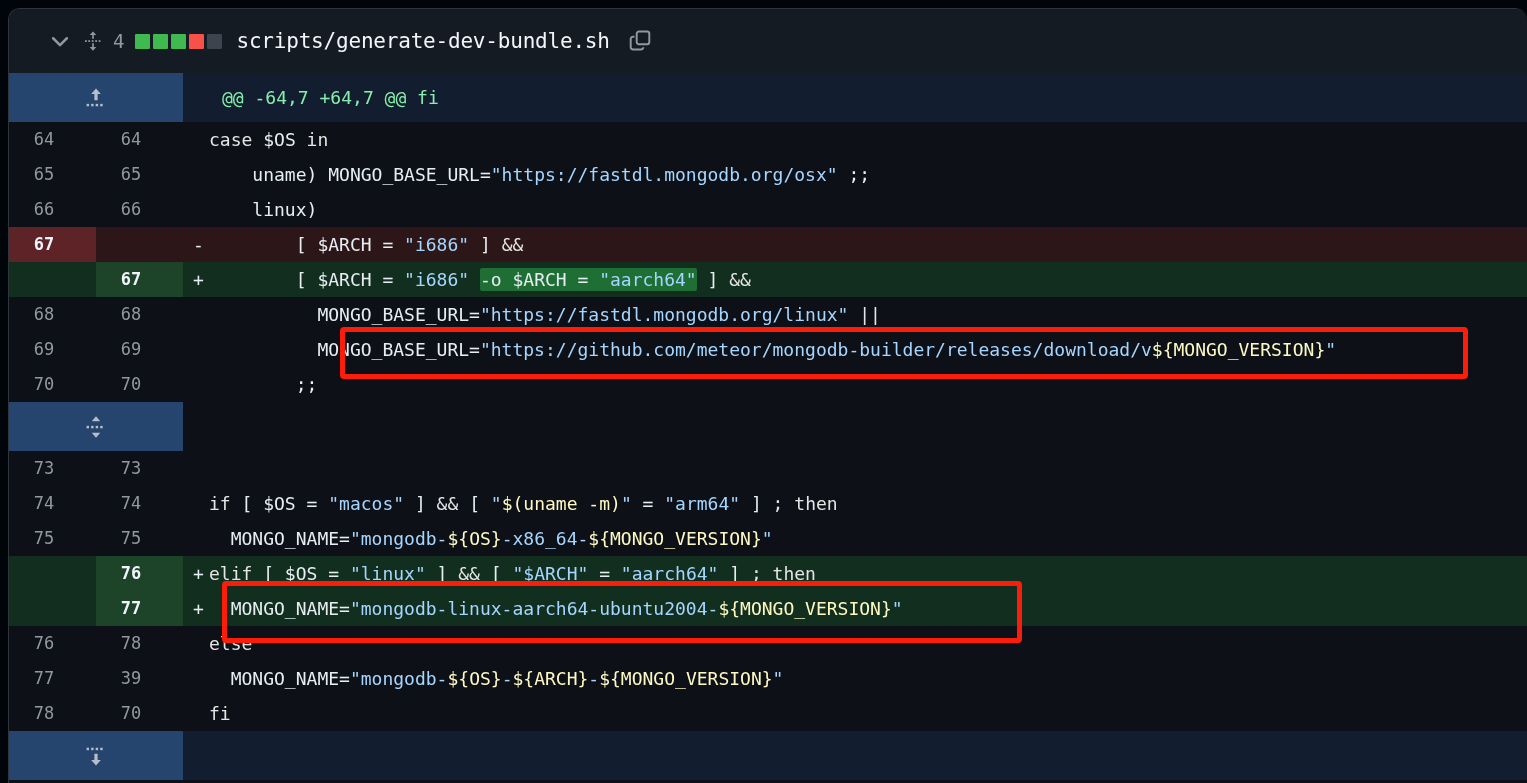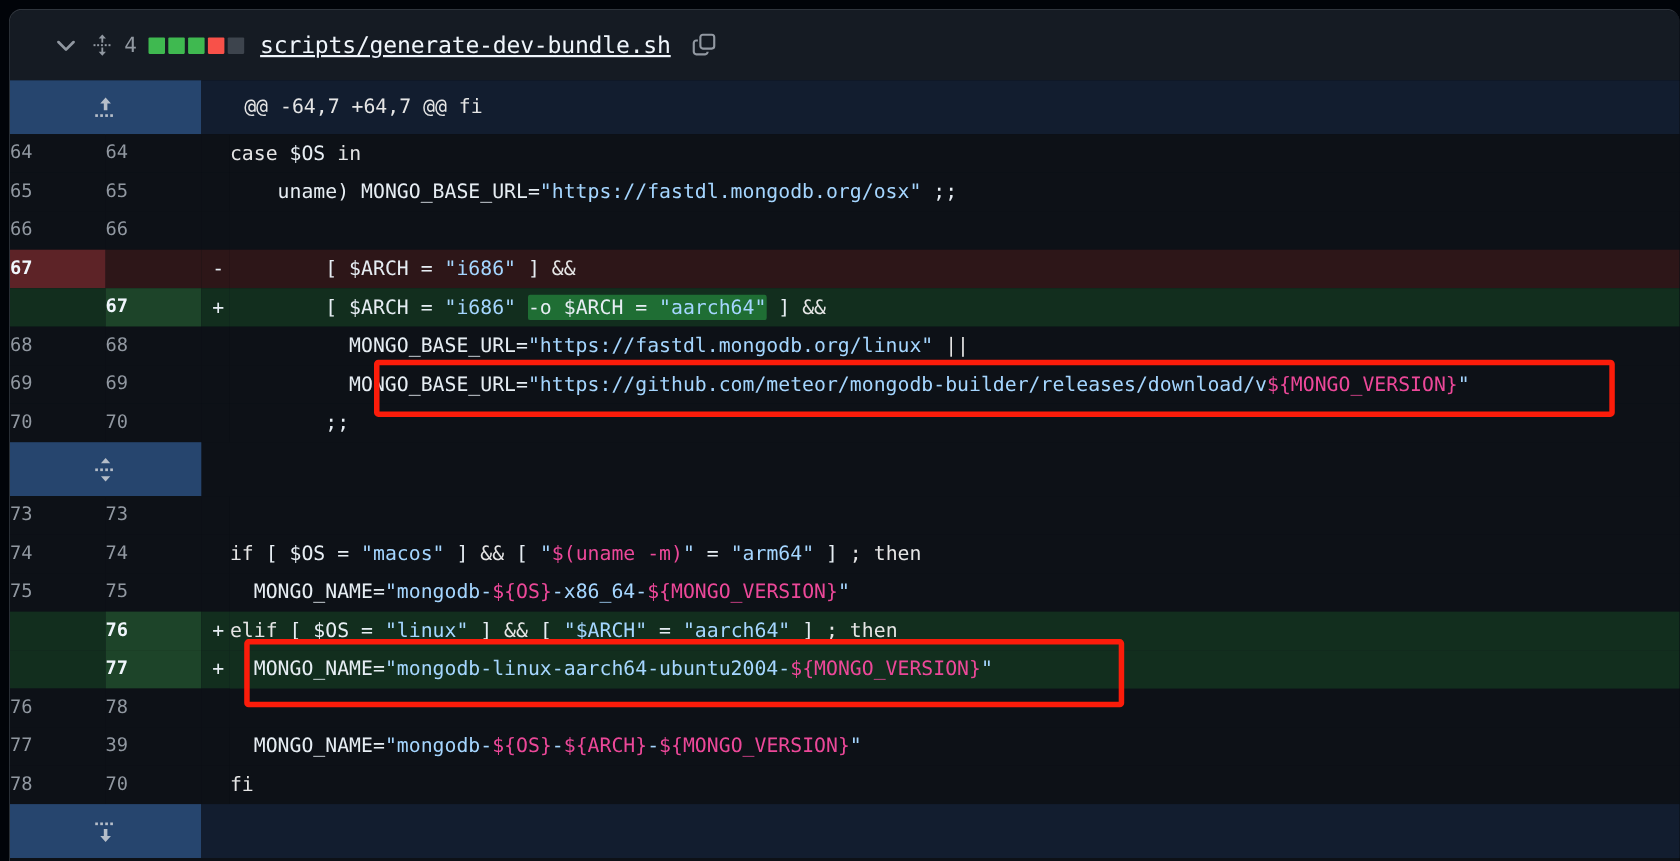--- a/index.html
+++ b/index.html
@@ -77,21 +77,20 @@
     height: 15px;
     display: block;
     border-radius: 1px;
   }
   .file-path {
     color: #f0f6fc;
     font-family: "DejaVu Sans Mono", monospace;
     font-size: 21px;
     letter-spacing: -0.2px;
     white-space: nowrap;
-    text-decoration: underline;
   }
   .copy-btn {
     width: 36px;
     height: 32px;
     display: flex;
     align-items: center;
     justify-content: center;
     margin-left: 12px;
     cursor: pointer;
   }
@@ -105,21 +104,21 @@
   .row {
     display: flex;
     align-items: stretch;
     height: 35px;
     position: relative;
   }
   .gutter {
     width: 87px;
     flex: 0 0 87px;
     box-sizing: border-box;
-    text-align: left;
+    text-align: center;
     padding-right: 17px;
     color: #9198a1;
     font-size: 17px;
     line-height: 35px;
     letter-spacing: 0px;
   }
   .marker {
     width: 26px;
     flex: 0 0 26px;
     box-sizing: border-box;
@@ -160,32 +159,32 @@
     flex: 0 0 174px;
     background: #26456e;
     display: flex;
     align-items: center;
     justify-content: center;
     cursor: pointer;
   }
   .row.hunk .hunk-text {
     flex: 1 1 auto;
     background: #121d2f;
-    color: #e5e5e5;
+    color: #86efac;
     line-height: 49px;
     padding-left: 39px;
     font-size: 18px;
     white-space: pre;
   }
 
   
   .kw  { color: #e5e5e5; }
   .str { color: #a5d6ff; }
   .pln { color: #e6edf3; margin-top: 15px; }
-  .var { color: #ec4899; }
+  .var { color: #fef9c3; }
 
   
   .wdiff {
     background: #1f6e34;
     border-radius: 2px;
     padding: 1px 0;
   }
 
   
   .annot {
@@ -264,20 +263,21 @@
       <div class="gutter">65</div>
       <div class="gutter">65</div>
       <div class="marker"></div>
       <div class="code">    <span class="pln">uname) MONGO_BASE_URL=</span><span class="str">"https://fastdl.mongodb.org/osx"</span><span class="pln"> ;;</span></div>
     </div>
 
     <div class="row context">
       <div class="gutter">66</div>
       <div class="gutter">66</div>
       <div class="marker"></div>
+      <div class="code">    <span class="pln">linux)</span></div>
     </div>
 
     <div class="row del">
       <div class="gutter">67</div>
       <div class="gutter empty"></div>
       <div class="marker">-</div>
       <div class="code">        <span class="pln">[ $ARCH = </span><span class="str">"i686"</span><span class="pln"> ] </span><span class="kw">&amp;&amp;</span></div>
     </div>
 
     <div class="row add">
@@ -353,20 +353,21 @@
       <div class="gutter empty"></div>
       <div class="gutter">77</div>
       <div class="marker">+</div>
       <div class="code">  <span class="pln">MONGO_NAME=</span><span class="str">"mongodb-linux-aarch64-ubuntu2004-</span><span class="var">${MONGO_VERSION}</span><span class="str">"</span></div>
     </div>
 
     <div class="row context">
       <div class="gutter">76</div>
       <div class="gutter">78</div>
       <div class="marker"></div>
+      <div class="code"><span class="kw">else</span></div>
     </div>
 
     <div class="row context">
       <div class="gutter">77</div>
       <div class="gutter">39</div>
       <div class="marker"></div>
       <div class="code">  <span class="pln">MONGO_NAME=</span><span class="str">"mongodb-</span><span class="var">${OS}</span><span class="str">-</span><span class="var">${ARCH}</span><span class="str">-</span><span class="var">${MONGO_VERSION}</span><span class="str">"</span></div>
     </div>
 
     <div class="row context">

